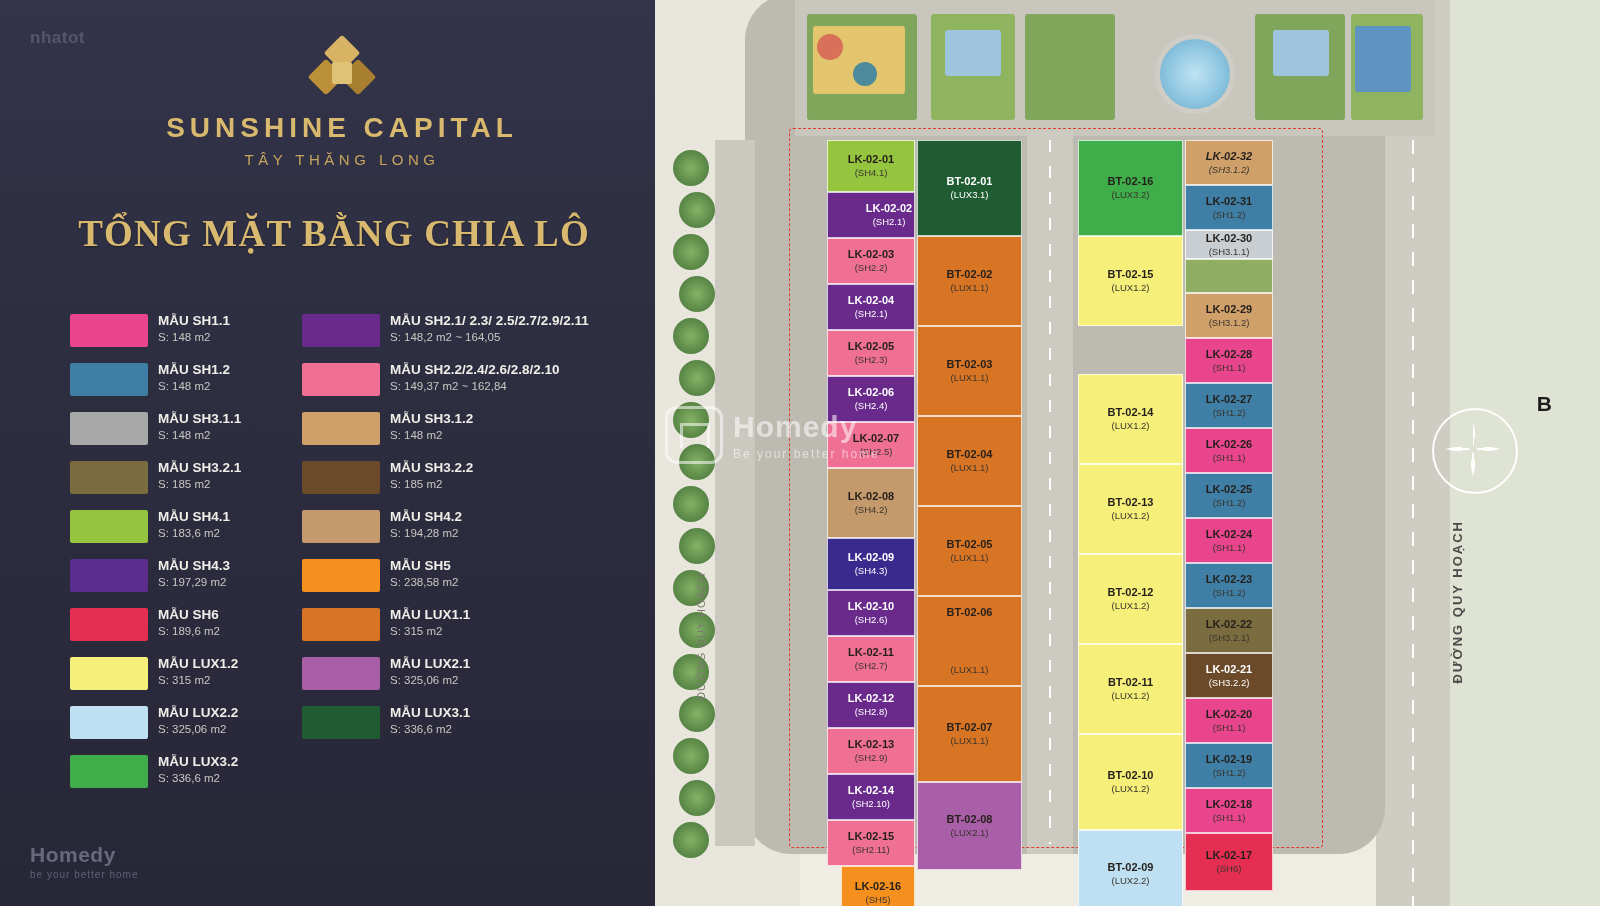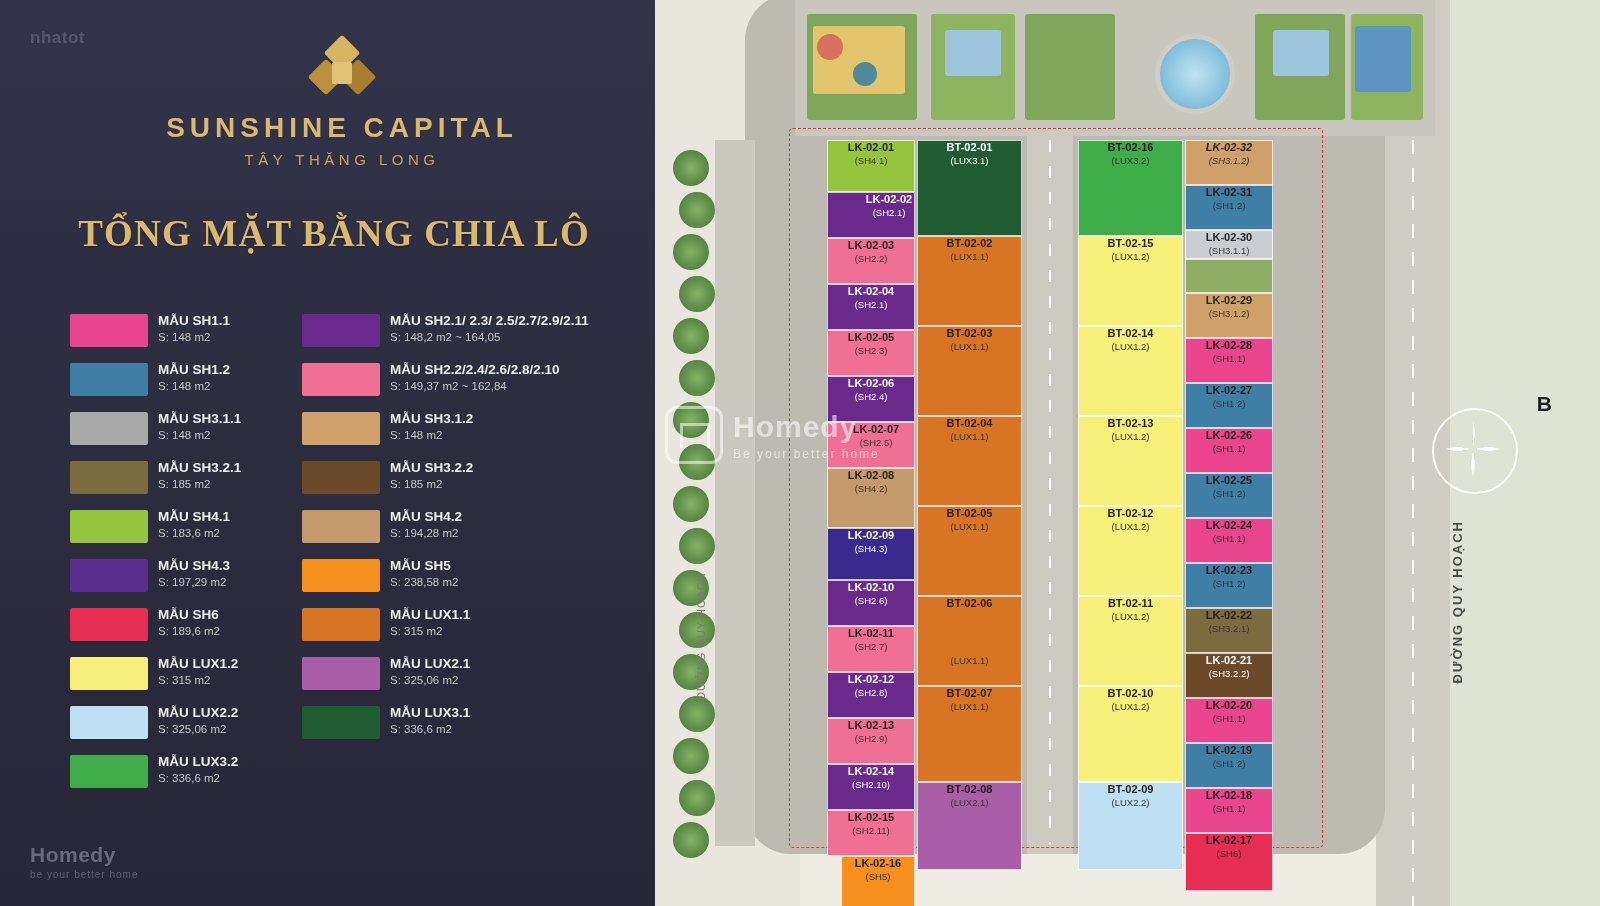--- a/index.html
+++ b/index.html
@@ -127,21 +127,21 @@
   }
   #boundary{
     position:absolute;left:134px;top:128px;width:532px;height:718px;
     border:1.5px dashed #e03b2f;border-radius:4px;pointer-events:none;
   }
   
   .col{position:absolute;}
   .plot{
     position:relative;box-sizing:border-box;
     border:1px solid rgba(255,255,255,.75);
-    display:flex;flex-direction:column;align-items:center;justify-content:flex-start;
+    display:flex;flex-direction:column;align-items:center;justify-content:center;
     overflow:hidden;
   }
   .plot .code{font-size:11px;font-weight:bold;color:#241f1b;line-height:13px;}
   .plot .typ{font-size:9.5px;color:#3a342e;line-height:12px;margin-top:1px;}
   .plot.dark .code,.plot.dark .typ{color:#fff;}
   
   #tree-strip{position:absolute;left:18px;top:150px;width:44px;height:700px;}
   .palm{position:absolute;width:36px;height:36px;border-radius:50%;
     background:radial-gradient(circle,#7fb05e 0%,#4f7f3c 70%);opacity:.95;}
   .side-road-left{
@@ -426,21 +426,21 @@
         <div class="typ">(SH2.3)</div>
       </div>
       <div class="plot dark" style="height: 46px; background: rgb(106, 42, 140);">
         <div class="code">LK-02-06</div>
         <div class="typ">(SH2.4)</div>
       </div>
       <div class="plot" style="height: 46px; background: rgb(239, 111, 149); padding-left: 10px;">
         <div class="code">LK-02-07</div>
         <div class="typ">(SH2.5)</div>
       </div>
-      <div class="plot" style="height: 60px; background: rgb(196, 154, 108);">
+      <div class="plot" style="height: 70px; background: rgb(196, 154, 108);">
         <div class="code">LK-02-08</div>
         <div class="typ">(SH4.2)</div>
       </div>
       <div class="plot dark" style="height: 52px; background: rgb(59, 42, 142);">
         <div class="code">LK-02-09</div>
         <div class="typ">(SH4.3)</div>
       </div>
       <div class="plot dark" style="height: 46px; background: rgb(106, 42, 140);">
         <div class="code">LK-02-10</div>
         <div class="typ">(SH2.6)</div>
@@ -506,21 +506,21 @@
     </div>
   <div class="col" id="col-bt-right" style="left:423px;top:140px;width:105px;">
       <div class="plot" style="height: 96px; background: rgb(63, 174, 74);">
         <div class="code">BT-02-16</div>
         <div class="typ">(LUX3.2)</div>
       </div>
       <div class="plot" style="height: 90px; background: rgb(246, 239, 122);">
         <div class="code">BT-02-15</div>
         <div class="typ">(LUX1.2)</div>
       </div>
-      <div class="plot" style="height: 90px; background: rgb(246, 239, 122);">
+      <div class="plot" style="height: 90px; background: rgb(246, 239, 122); margin-top: 48px;">
         <div class="code">BT-02-14</div>
         <div class="typ">(LUX1.2)</div>
       </div>
       <div class="plot" style="height: 90px; background: rgb(246, 239, 122);">
         <div class="code">BT-02-13</div>
         <div class="typ">(LUX1.2)</div>
       </div>
       <div class="plot" style="height: 90px; background: rgb(246, 239, 122);">
         <div class="code">BT-02-12</div>
         <div class="typ">(LUX1.2)</div>

